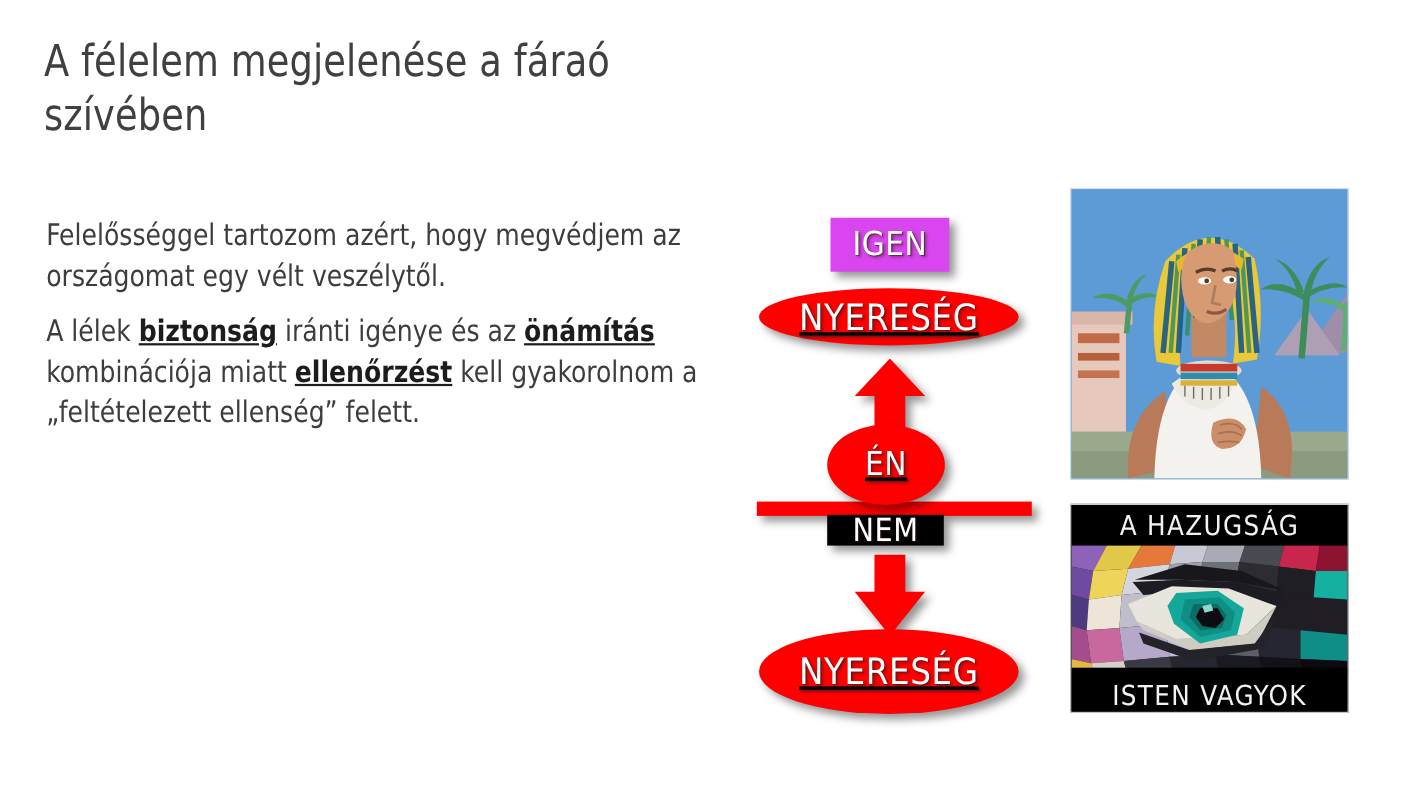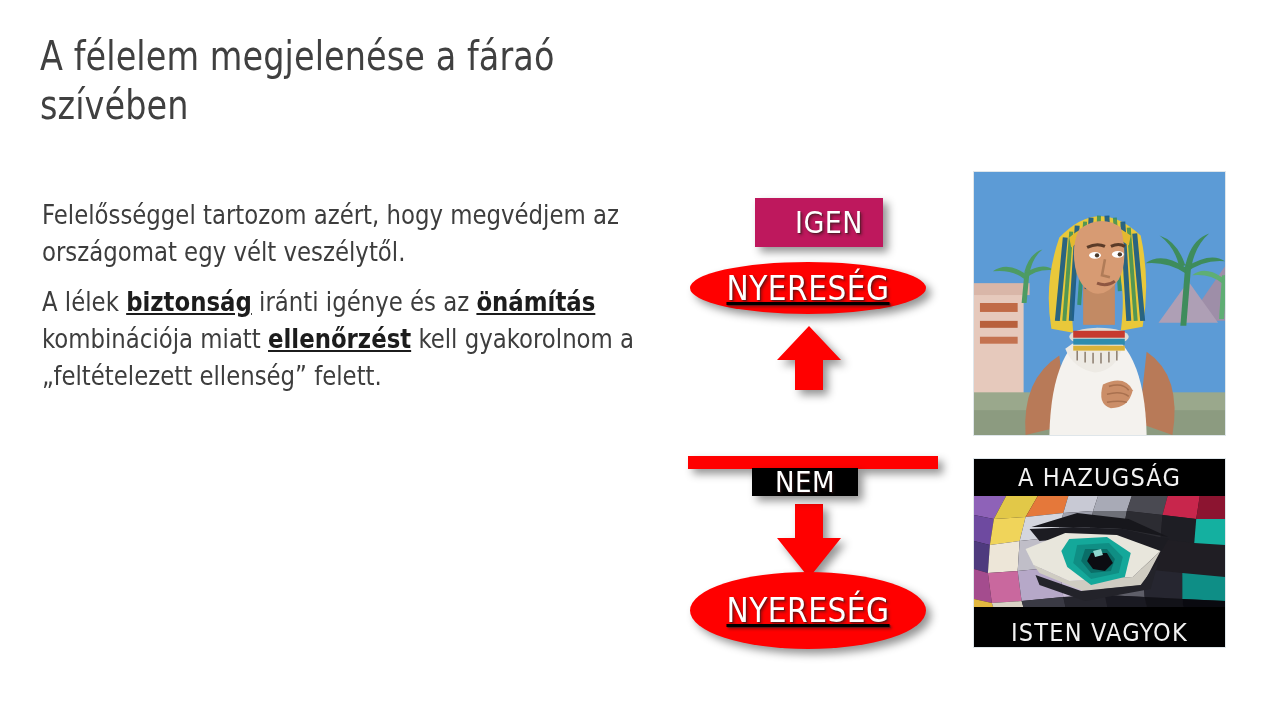--- a/index.html
+++ b/index.html
@@ -71,25 +71,24 @@
   .shadow-soft {
     filter: drop-shadow(5px 5px 4px rgba(0,0,0,0.42));
   }
 
   .igen-box {
     position: absolute;
     left: 85px;
     top: 38px;
     width: 108px;
     height: 49px;
-    background: #be185d;
+    background: #d946ef;
     display: flex;
     align-items: center;
     justify-content: center;
-    padding-left: 20px;
   }
   .nem-box {
     position: absolute;
     left: 82px;
     top: 308px;
     width: 106px;
     height: 28px;
     background: #000000;
     display: flex;
     align-items: center;
@@ -228,20 +227,23 @@
     </div>
 
     <div class="ellipse ell-nyereseg shadow-soft">
       <span class="dlabel sz-lg">NYERESÉG</span>
     </div>
 
     <svg class="arrow-up shadow-soft" viewBox="0 0 76 64" preserveAspectRatio="none">
       <polygon points="38,0 70,34 52,34 52,64 24,64 24,34 6,34" fill="#FF0000"></polygon>
     </svg>
 
+    <div class="ellipse ell-en shadow-soft">
+      <span class="dlabel sz-md">ÉN</span>
+    </div>
 
     <div class="red-bar shadow-soft"></div>
 
     <div class="nem-box shadow-soft">
       <span class="dlabel sz-sm">NEM</span>
     </div>
 
     <svg class="arrow-down shadow-soft" viewBox="0 0 76 74" preserveAspectRatio="none">
       <polygon points="38,74 70,34 52,34 52,0 24,0 24,34 6,34" fill="#FF0000"></polygon>
     </svg>

